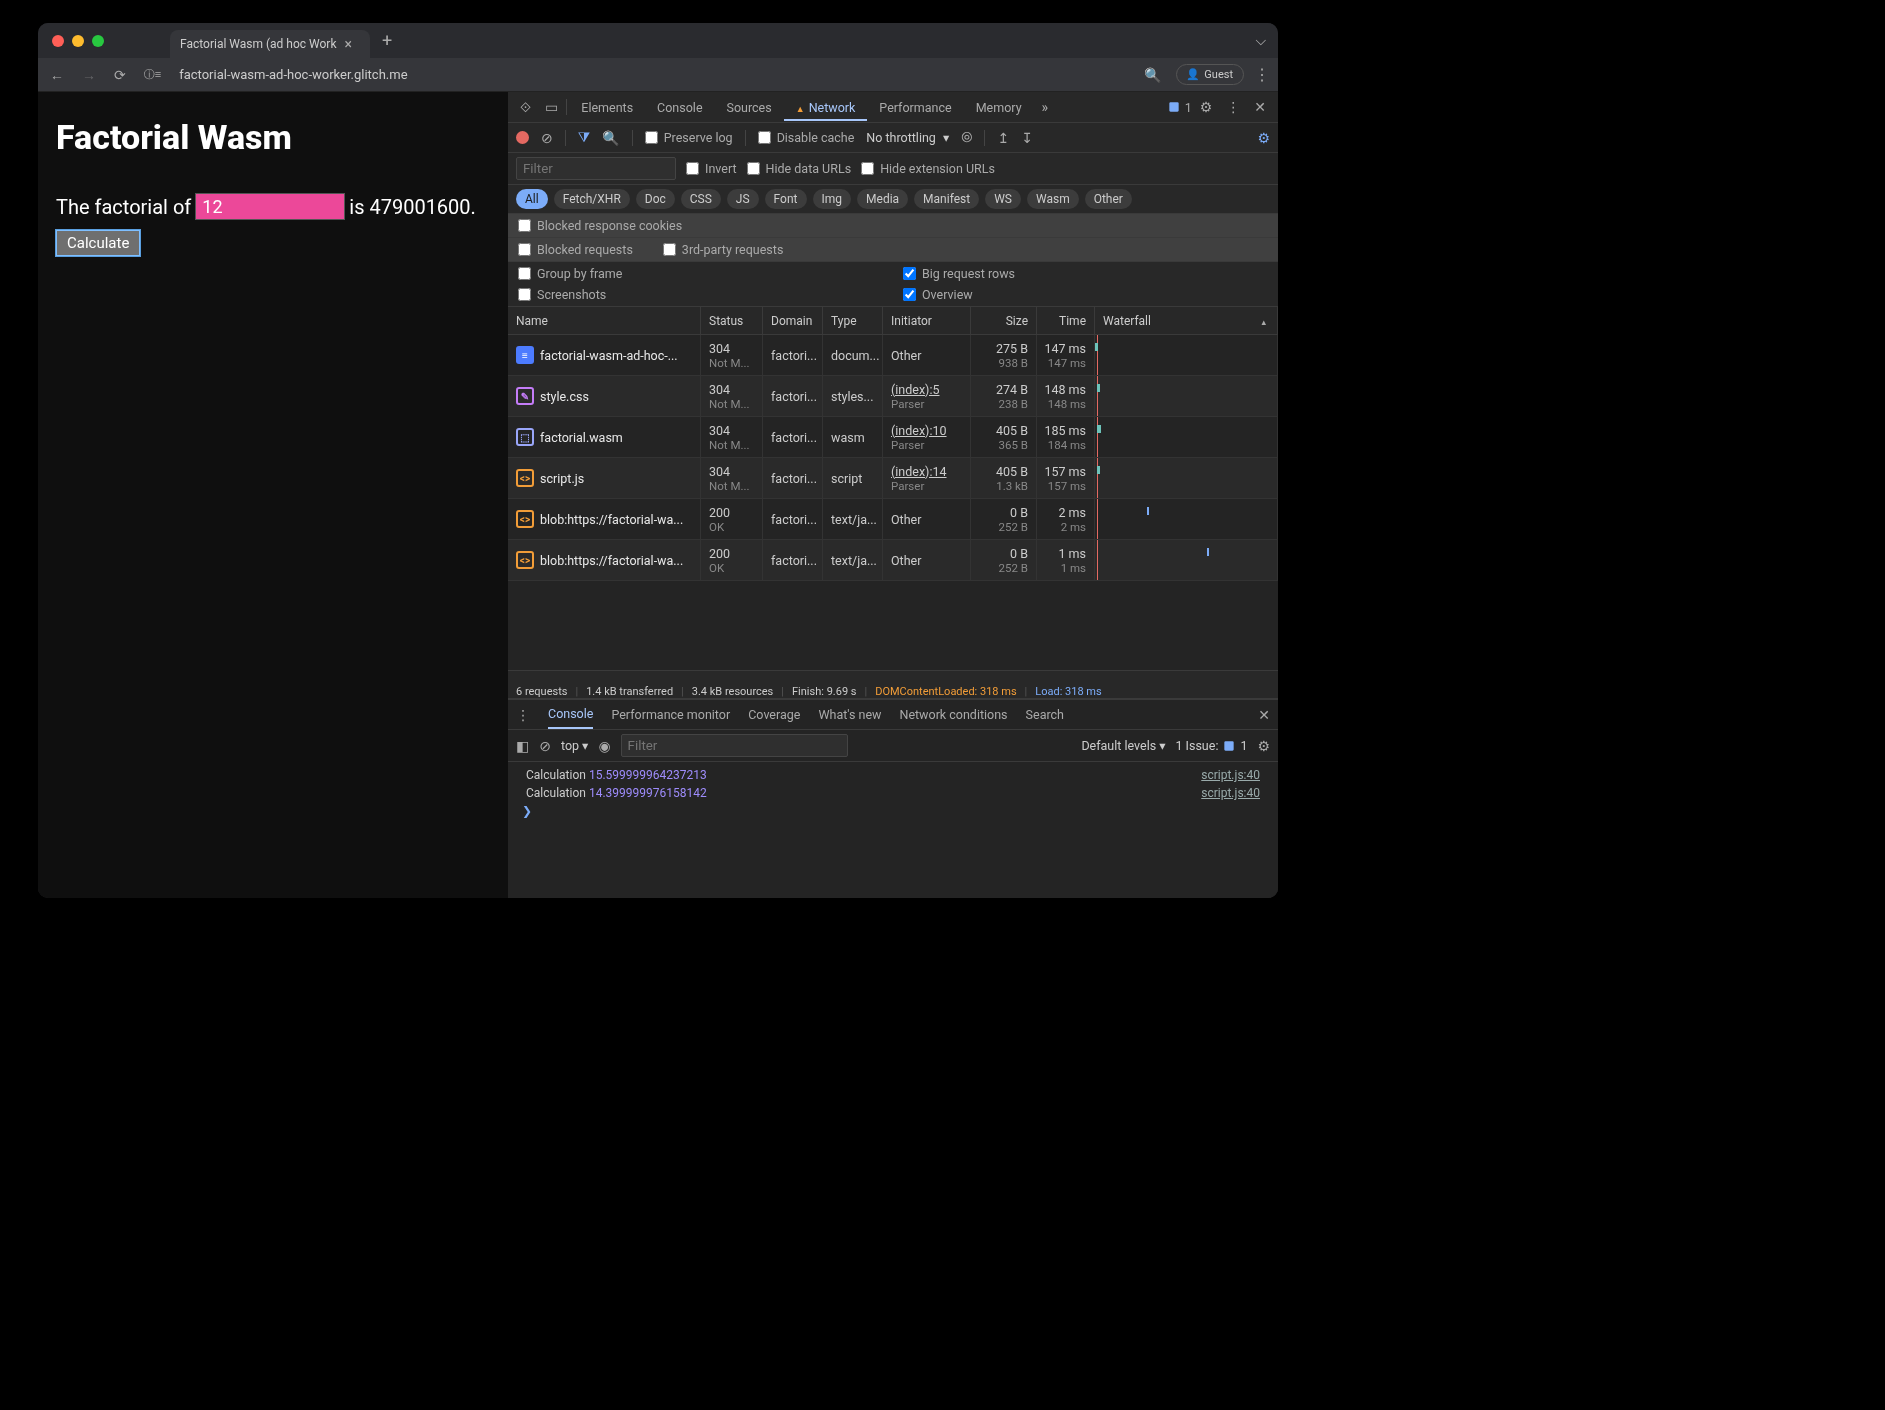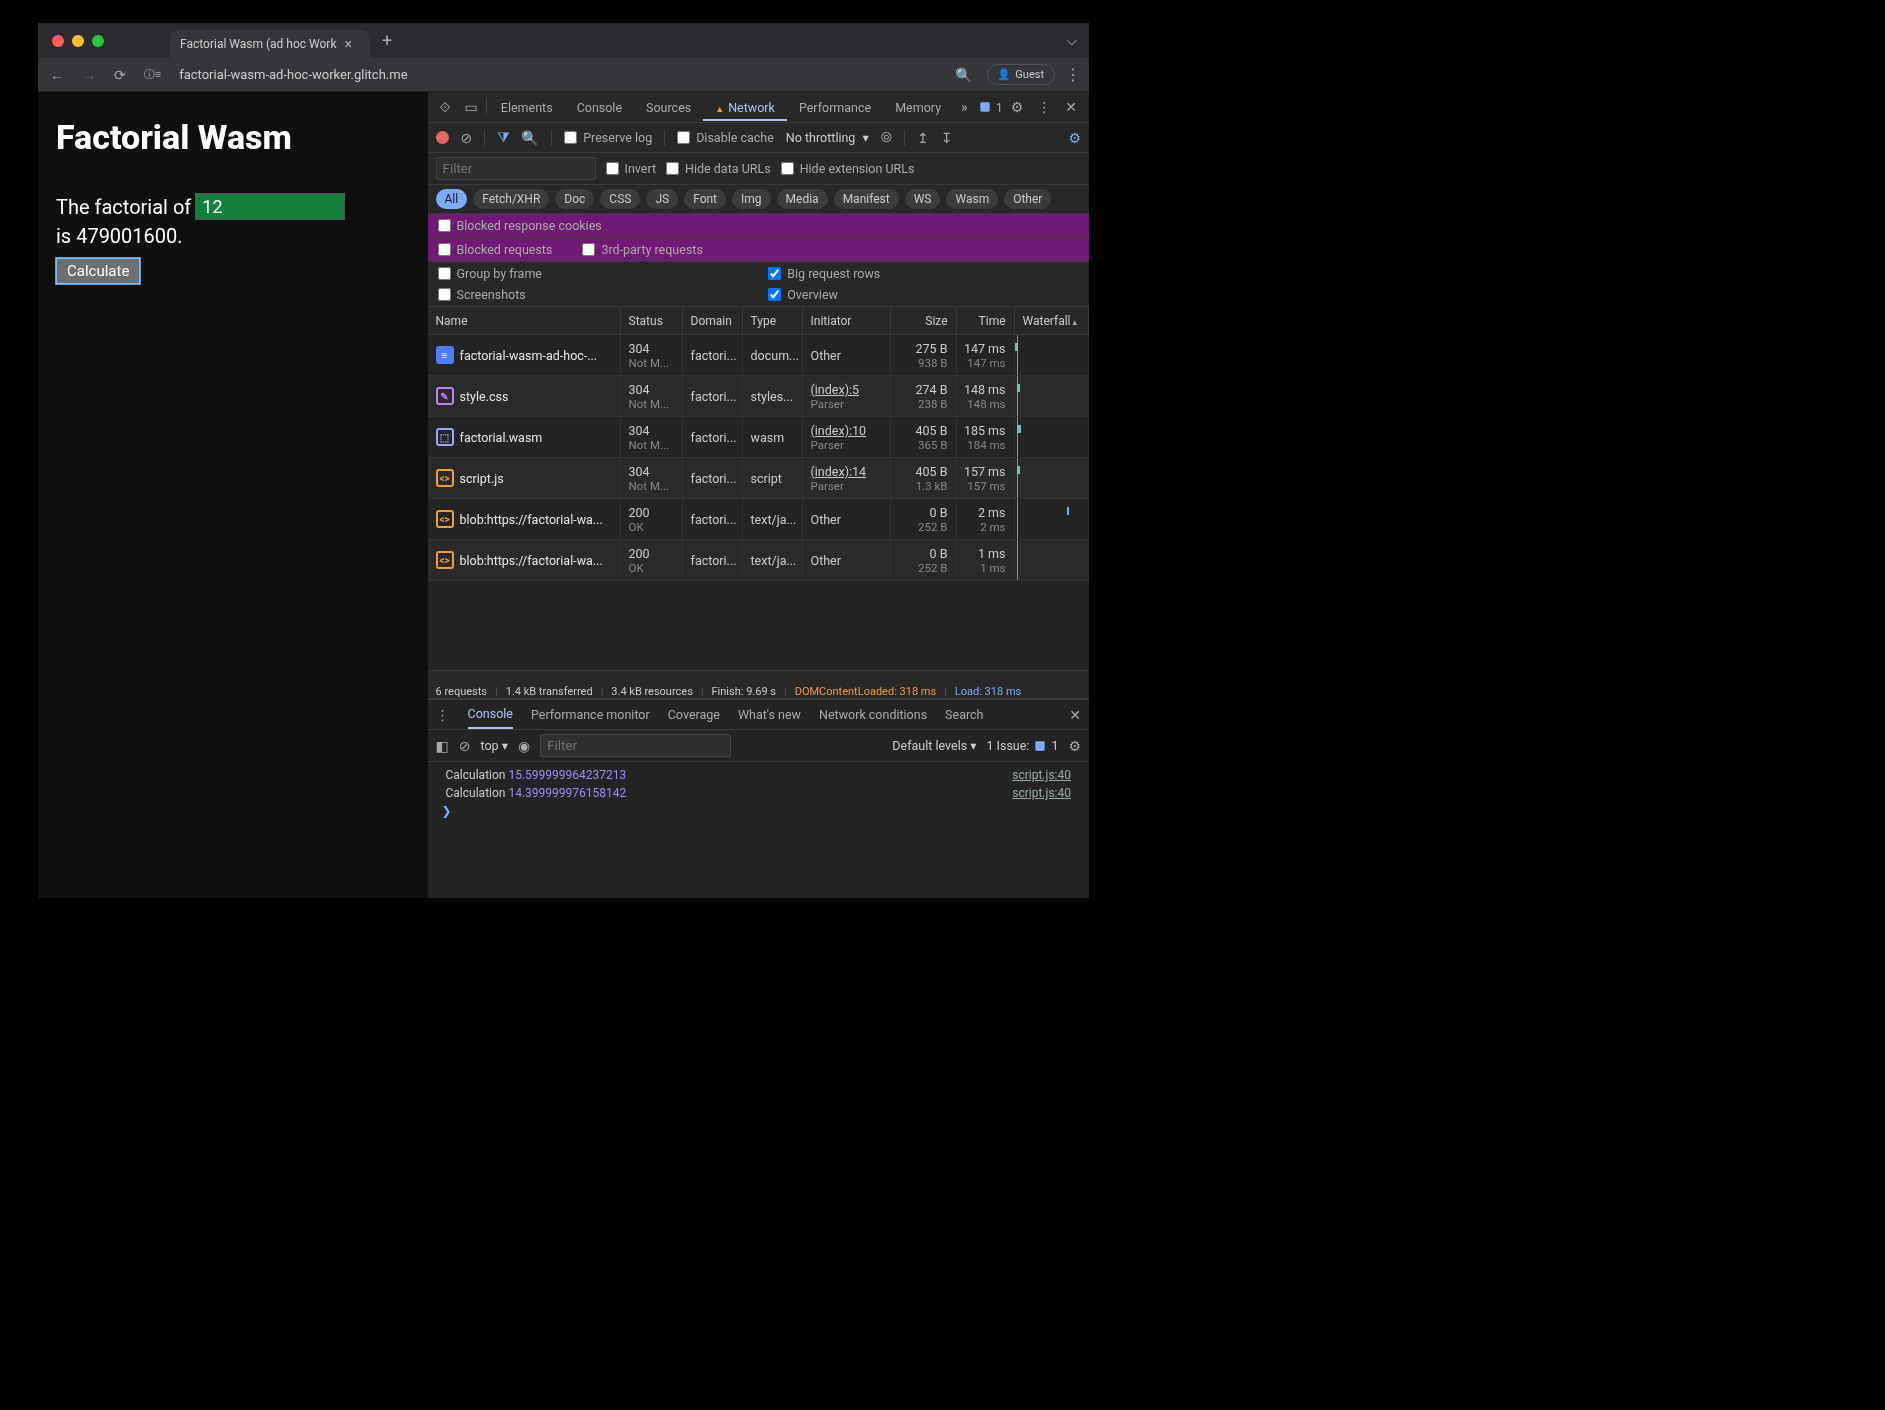--- a/index.html
+++ b/index.html
@@ -1,36 +1,36 @@
 <!DOCTYPE html>
 <html><head>
 <meta charset="utf-8">
 <style>
 * { margin:0; padding:0; box-sizing:border-box; font-family:-apple-system,BlinkMacSystemFont,"Segoe UI",Roboto,sans-serif; }
 body { background:#000; width:1280px; height:960px; overflow:hidden; position:relative; }
-.window { position:absolute; left:38px; top:23px; width:1051px; height:875px; background:#202124; border-radius:0; overflow:hidden; box-shadow:0 10px 40px rgba(0,0,0,0.5); display:flex; flex-direction:column; }
+.window { position:absolute; left:38px; top:23px; width:1240px; height:875px; background:#202124; border-radius:10px; overflow:hidden; box-shadow:0 10px 40px rgba(0,0,0,0.5); display:flex; flex-direction:column; }
 .tabbar { height:35px; background:#2a2b2f; display:flex; align-items:center; padding:0 8px; gap:8px; }
 .traffic { display:flex; gap:8px; padding-left:6px; }
 .dot { width:12px; height:12px; border-radius:50%; }
 .r{background:#ff5f57}.y{background:#febc2e}.g{background:#28c840}
 .tab { background:#35363a; height:28px; display:flex; align-items:center; padding:0 10px; border-radius:8px 8px 0 0; gap:8px; font-size:12px; color:#ccc; margin-top:7px; min-width:200px; }
 .tab .close{color:#aaa;font-size:14px}
 .newtab{color:#aaa;font-size:18px;padding:0 4px}
 .addrbar { height:34px; background:#35363a; display:flex; align-items:center; padding:0 8px; gap:10px; border-bottom:1px solid #222; }
 .navbtn { color:#aaa; font-size:14px; padding:2px 4px; }
 .addrbar .lock{font-size:11px}
 .url { flex:1; color:#ccc; font-size:13px; padding-left:4px; }
 .guest { border:1px solid #555; border-radius:14px; padding:3px 10px; font-size:11px; color:#ccc; display:flex; align-items:center; gap:4px; }
 .kebab{color:#aaa;font-size:16px}
 .body { flex:1; display:flex; overflow:hidden; }
 .page { width:470px; background:#0f0f0f; color:#fff; padding:25px 18px; }
 .page h1 { font-size:34px; font-weight:800; margin-bottom:36px; }
 .page h2 { font-size:23px; font-weight:700; margin-bottom:26px; }
 .page .line { font-size:20px; display:flex; align-items:center; gap:4px; flex-wrap:wrap; margin-bottom:8px; }
-.page input { background:#15803d; border:1px solid #555; color:#fff; font-size:18px; padding:2px 6px; width:150px; }
+.page input { background:#ec4899; border:1px solid #555; color:#fff; font-size:18px; padding:2px 6px; width:150px; }
 .page button { background:#6f6f6f; border:1px solid #7fbfff; color:#fff; font-size:15px; padding:3px 10px; margin-top:2px; outline:1px solid #5a9fe0; }
 .devtools { flex:1; background:#242424; display:flex; flex-direction:column; color:#ccc; font-size:12.5px; }
 .dt-tabs { height:31px; background:#282828; border-bottom:1px solid #3a3a3a; display:flex; align-items:center; padding:0 6px; gap:2px; }
 .dt-tabs .ico{padding:0 6px;color:#aaa;font-size:14px}
 .dt-tabs .t{padding:6px 12px;color:#aaa;cursor:pointer}
 .dt-tabs .t.active{color:#a8c7fa;border-bottom:2px solid #a8c7fa;padding-bottom:4px}
 .dt-tabs .t.warn::before{content:"▲";color:#f29d38;font-size:9px;margin-right:4px}
 .dt-tabs .spacer{flex:1}
 .dt-tabs .issue{color:#aaa;display:flex;align-items:center;gap:4px}
 .dt-tabs .issue svg{width:14px;height:14px}
@@ -40,21 +40,21 @@
 .tb-ico.blue{color:#7cacf8}
 .divider{width:1px;height:16px;background:#444}
 .cb{display:flex;align-items:center;gap:6px;color:#aaa}
 .cb input{width:13px;height:13px}
 .throttle{color:#ccc;display:flex;align-items:center;gap:4px}
 .filterbar { background:#282828; border-bottom:1px solid #3a3a3a; padding:4px 8px; display:flex; align-items:center; gap:10px; flex-wrap:wrap; }
 .filterbar input.f{background:#2f2f2f;border:1px solid #444;color:#aaa;padding:3px 6px;width:160px;border-radius:2px}
 .taglist { background:#282828; border-bottom:1px solid #3a3a3a; padding:4px 8px; display:flex; align-items:center; gap:6px; flex-wrap:wrap; }
 .tag { background:#3c3c3c; color:#ccc; padding:3px 9px; border-radius:10px; font-size:12px; }
 .tag.active{background:#7cacf8;color:#1a1a1a}
-.cbline { background:#701a75; border-bottom:1px solid #3a3a3a; padding:4px 10px; display:flex; align-items:center; gap:30px; }
+.cbline { background:#404040; border-bottom:1px solid #3a3a3a; padding:4px 10px; display:flex; align-items:center; gap:30px; }
 .cbgrid { background:#282828; border-bottom:1px solid #3a3a3a; display:flex; }
 .cbgrid .col{flex:1;padding:4px 10px;display:flex;flex-direction:column;gap:6px}
 .overview { height:78px; background:#282828; border-bottom:1px solid #3a3a3a; position:relative; }
 .ov-ticks{display:flex;height:14px;font-size:10px;color:#888}
 .ov-tick{position:absolute;top:2px}
 .ov-body{position:relative;height:64px;border-top:1px solid #333}
 .ov-bar1{position:absolute;left:1px;top:0;width:2px;height:64px;background:#7cacf8}
 .ov-bar2{position:absolute;left:21px;top:0;width:2px;height:30px;background:#7cacf8;opacity:0.5}
 .ov-red{position:absolute;left:17px;top:0;width:1px;height:64px;background:#e46962}
 .net-header{display:flex;background:#282828;border-bottom:1px solid #3a3a3a;height:28px;align-items:center;font-size:12px;color:#ccc}

